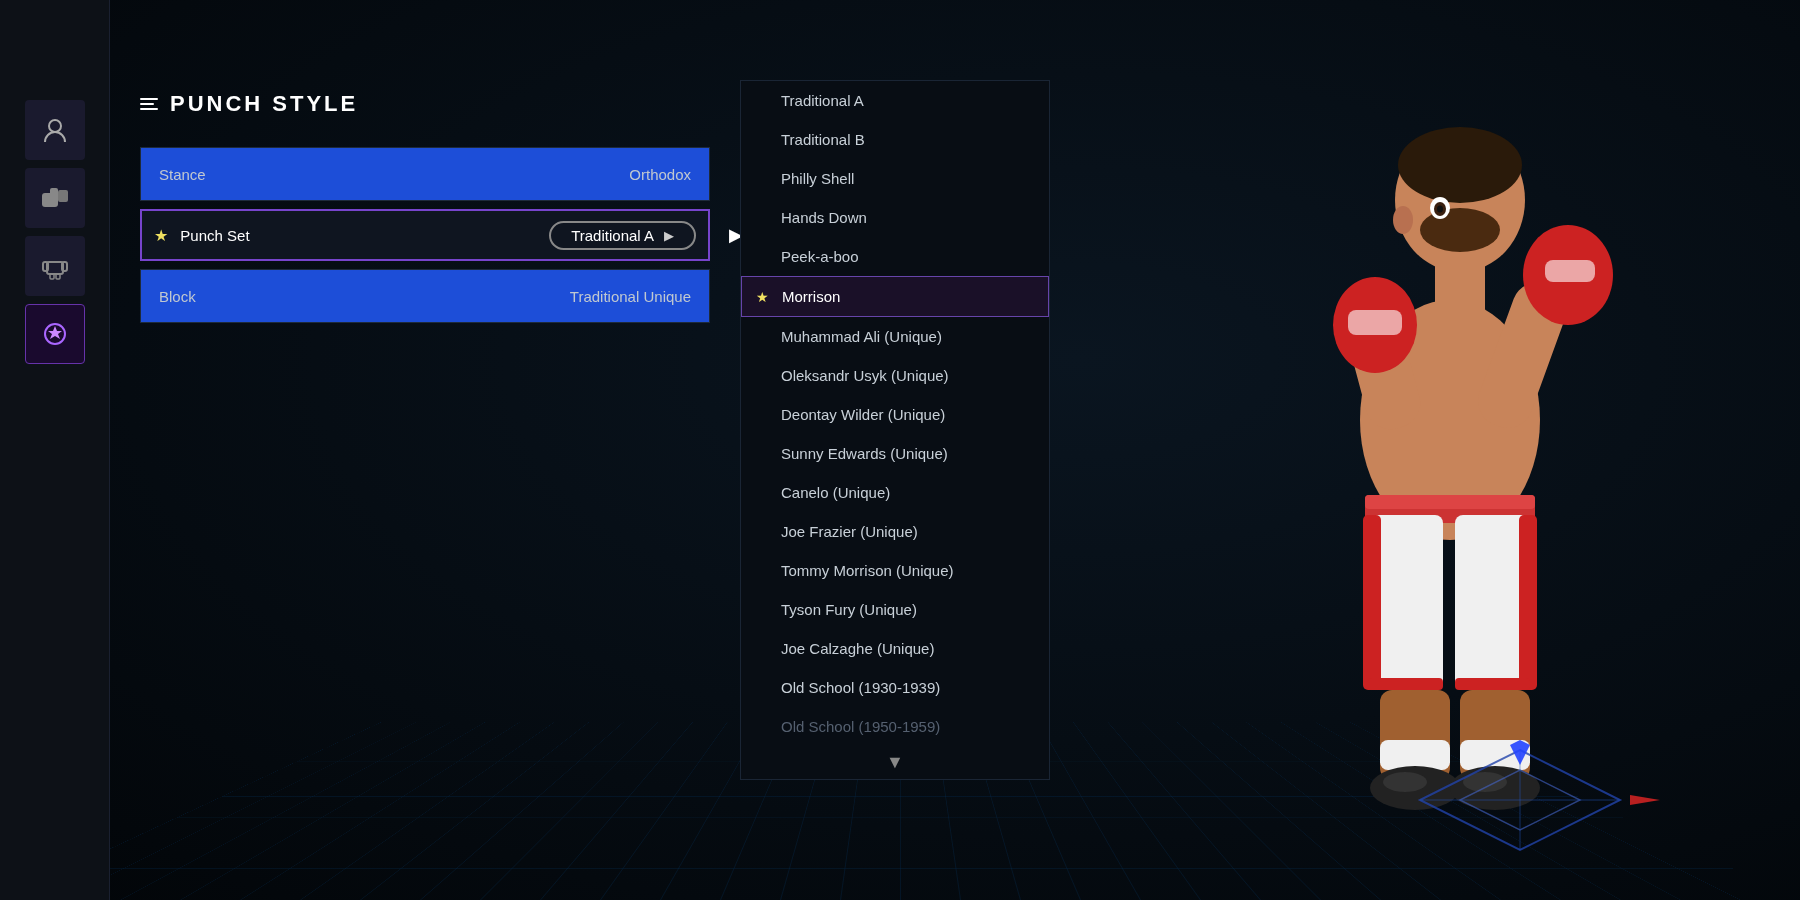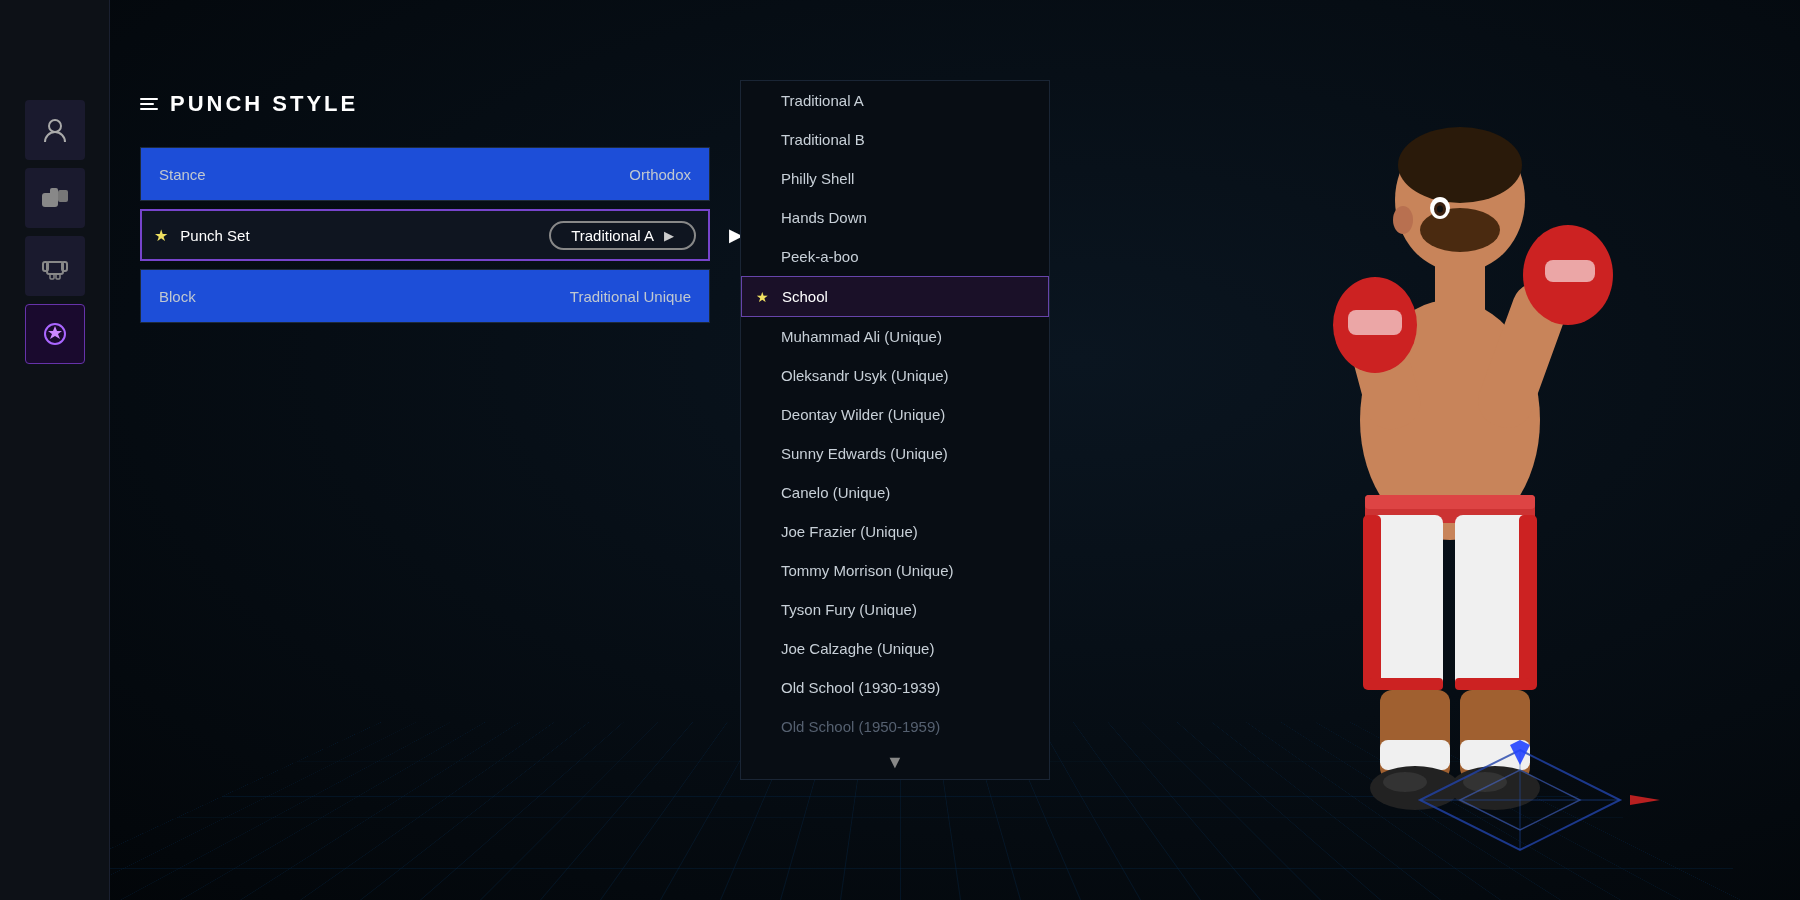--- a/index.html
+++ b/index.html
@@ -355,21 +355,21 @@
 </div>
 
 <div class="dropdown-panel">
 
   <div id="dropdown-items-container">
       <div class="dropdown-item"><span>Traditional A</span></div>
       <div class="dropdown-item"><span>Traditional B</span></div>
       <div class="dropdown-item"><span>Philly Shell</span></div>
       <div class="dropdown-item"><span>Hands Down</span></div>
       <div class="dropdown-item"><span>Peek-a-boo</span></div>
-      <div class="dropdown-item selected"><span class="item-star">★</span><span>School</span></div>
+      <div class="dropdown-item selected"><span class="item-star">★</span><span>Morrison</span></div>
       <div class="dropdown-item"><span>Muhammad Ali (Unique)</span></div>
       <div class="dropdown-item"><span>Oleksandr Usyk (Unique)</span></div>
       <div class="dropdown-item"><span>Deontay Wilder (Unique)</span></div>
       <div class="dropdown-item"><span>Sunny Edwards (Unique)</span></div>
       <div class="dropdown-item"><span>Canelo (Unique)</span></div>
       <div class="dropdown-item"><span>Joe Frazier (Unique)</span></div>
       <div class="dropdown-item"><span>Tommy Morrison (Unique)</span></div>
       <div class="dropdown-item"><span>Tyson Fury (Unique)</span></div>
       <div class="dropdown-item"><span>Joe Calzaghe (Unique)</span></div>
       <div class="dropdown-item"><span>Old School (1930-1939)</span></div>

